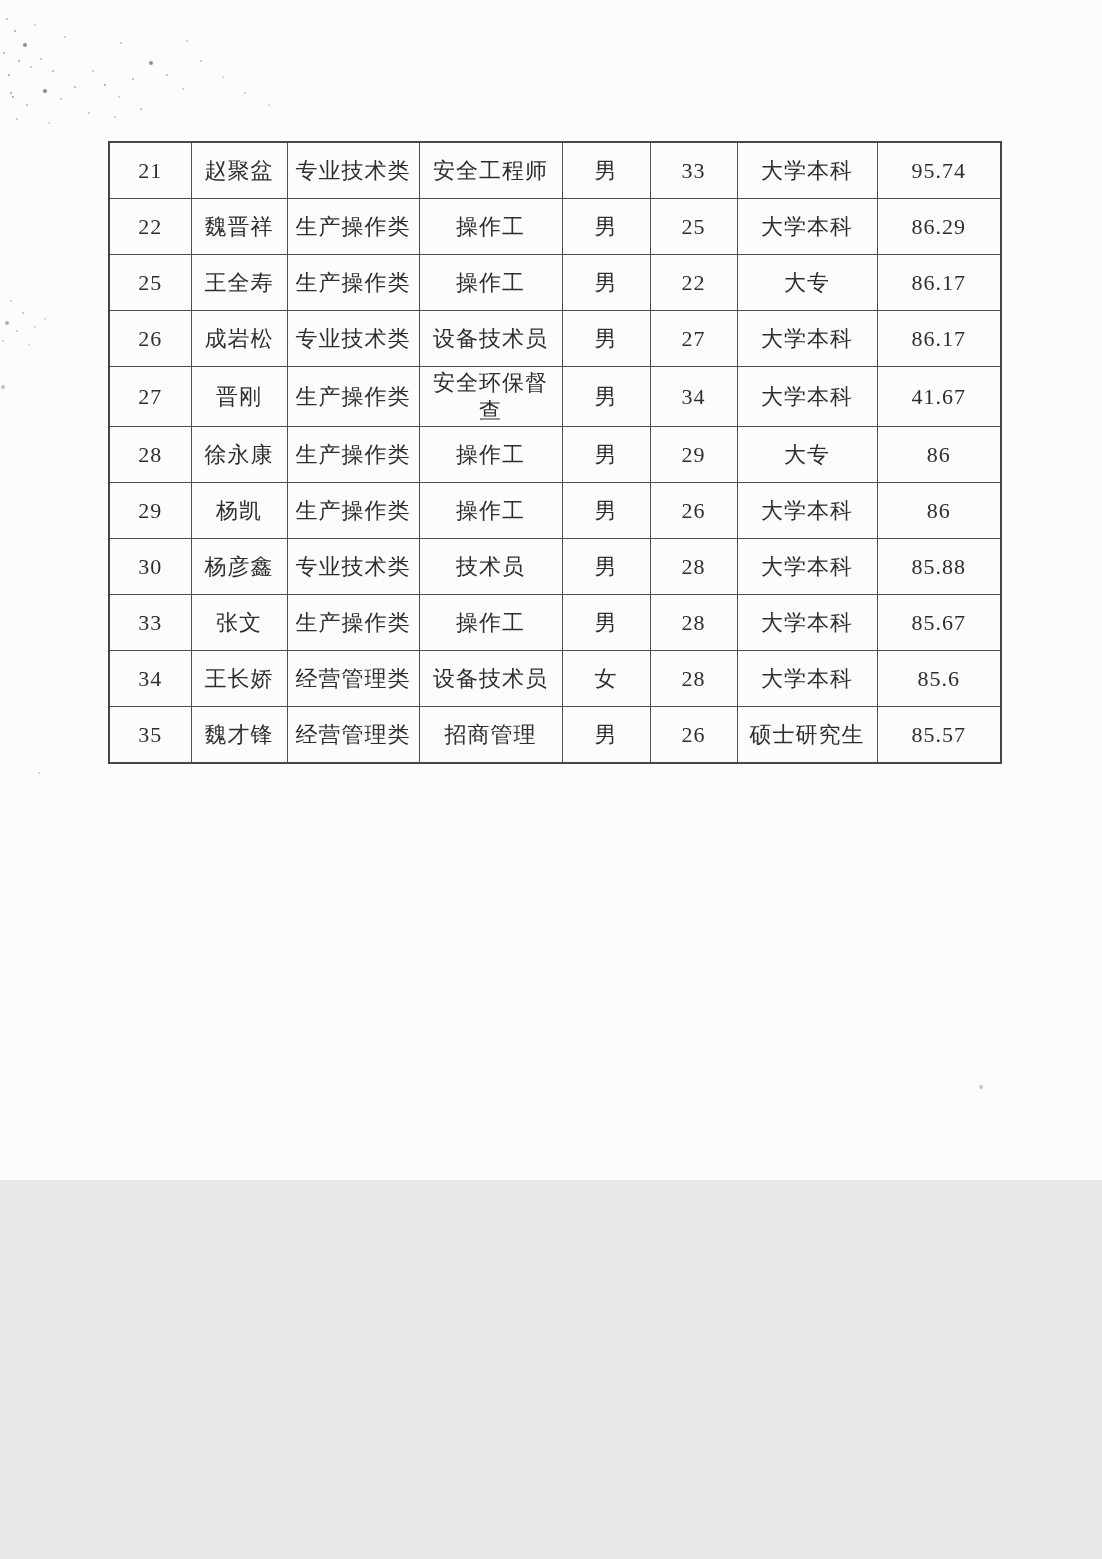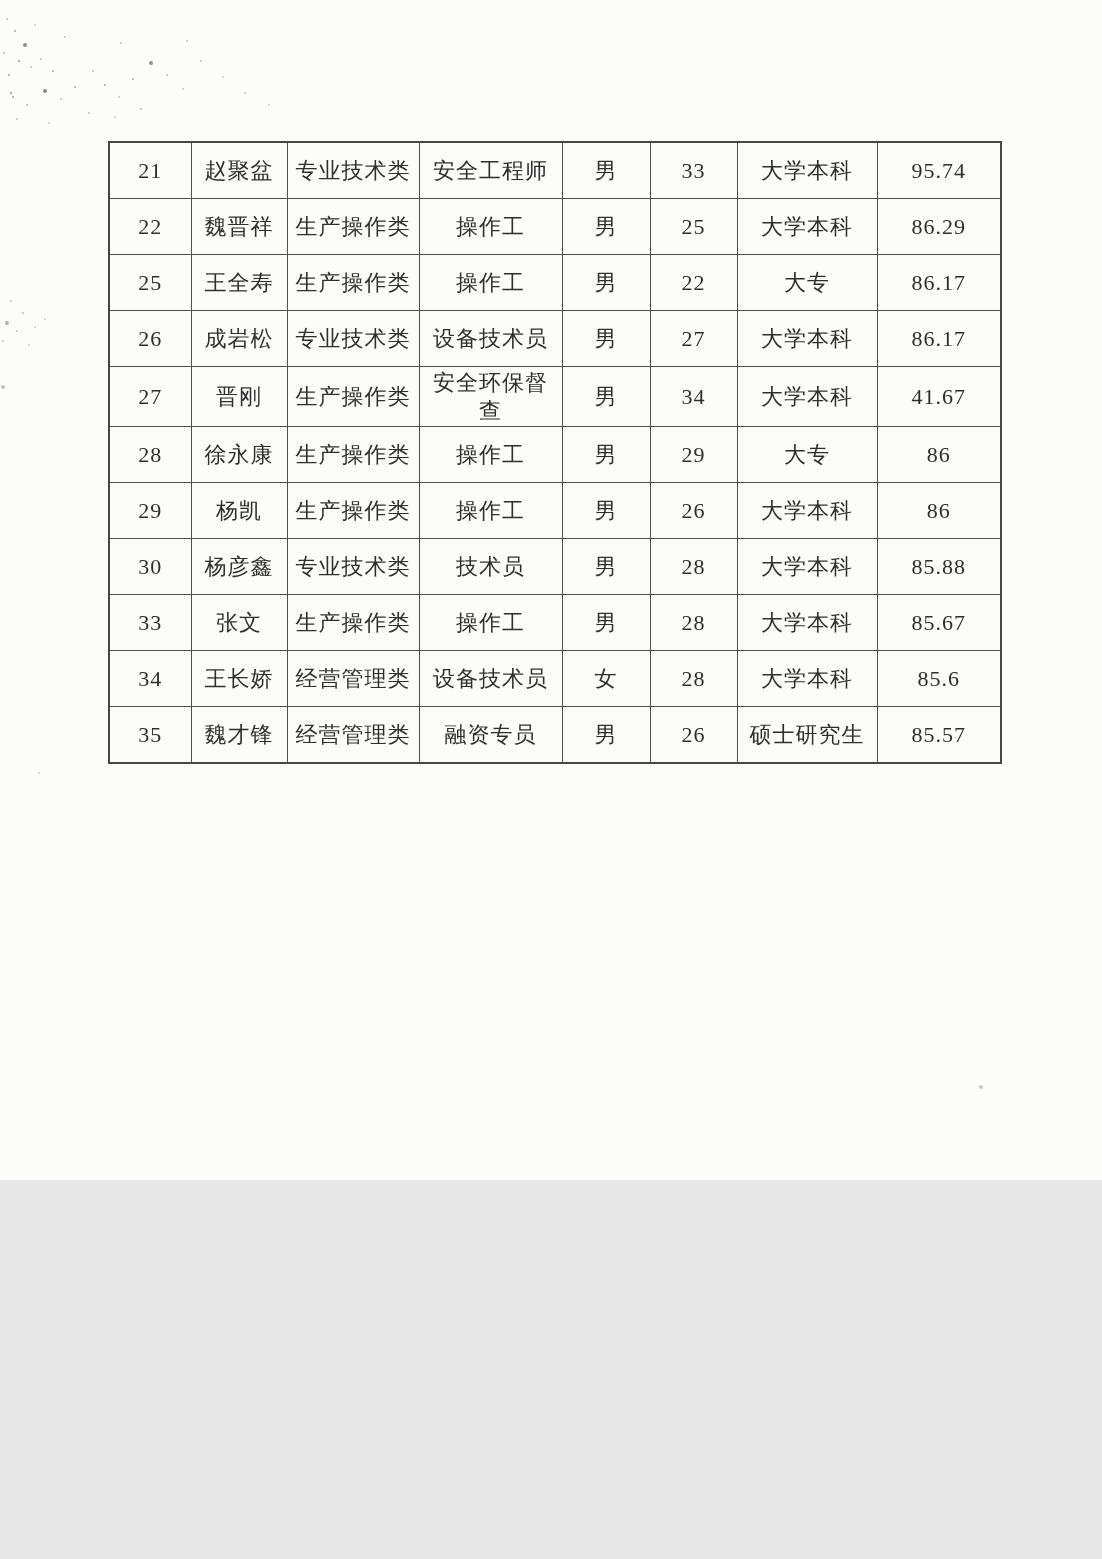--- a/index.html
+++ b/index.html
@@ -200,21 +200,21 @@
           <td>设备技术员</td>
           <td>女</td>
           <td>28</td>
           <td>大学本科</td>
           <td>85.6</td>
         </tr>
         <tr>
           <td>35</td>
           <td>魏才锋</td>
           <td>经营管理类</td>
-          <td>融资专员</td>
+          <td>招商管理</td>
           <td>男</td>
           <td>26</td>
           <td>硕士研究生</td>
           <td>85.57</td>
         </tr>
       </tbody>
   </table>
 
 </div>
 

